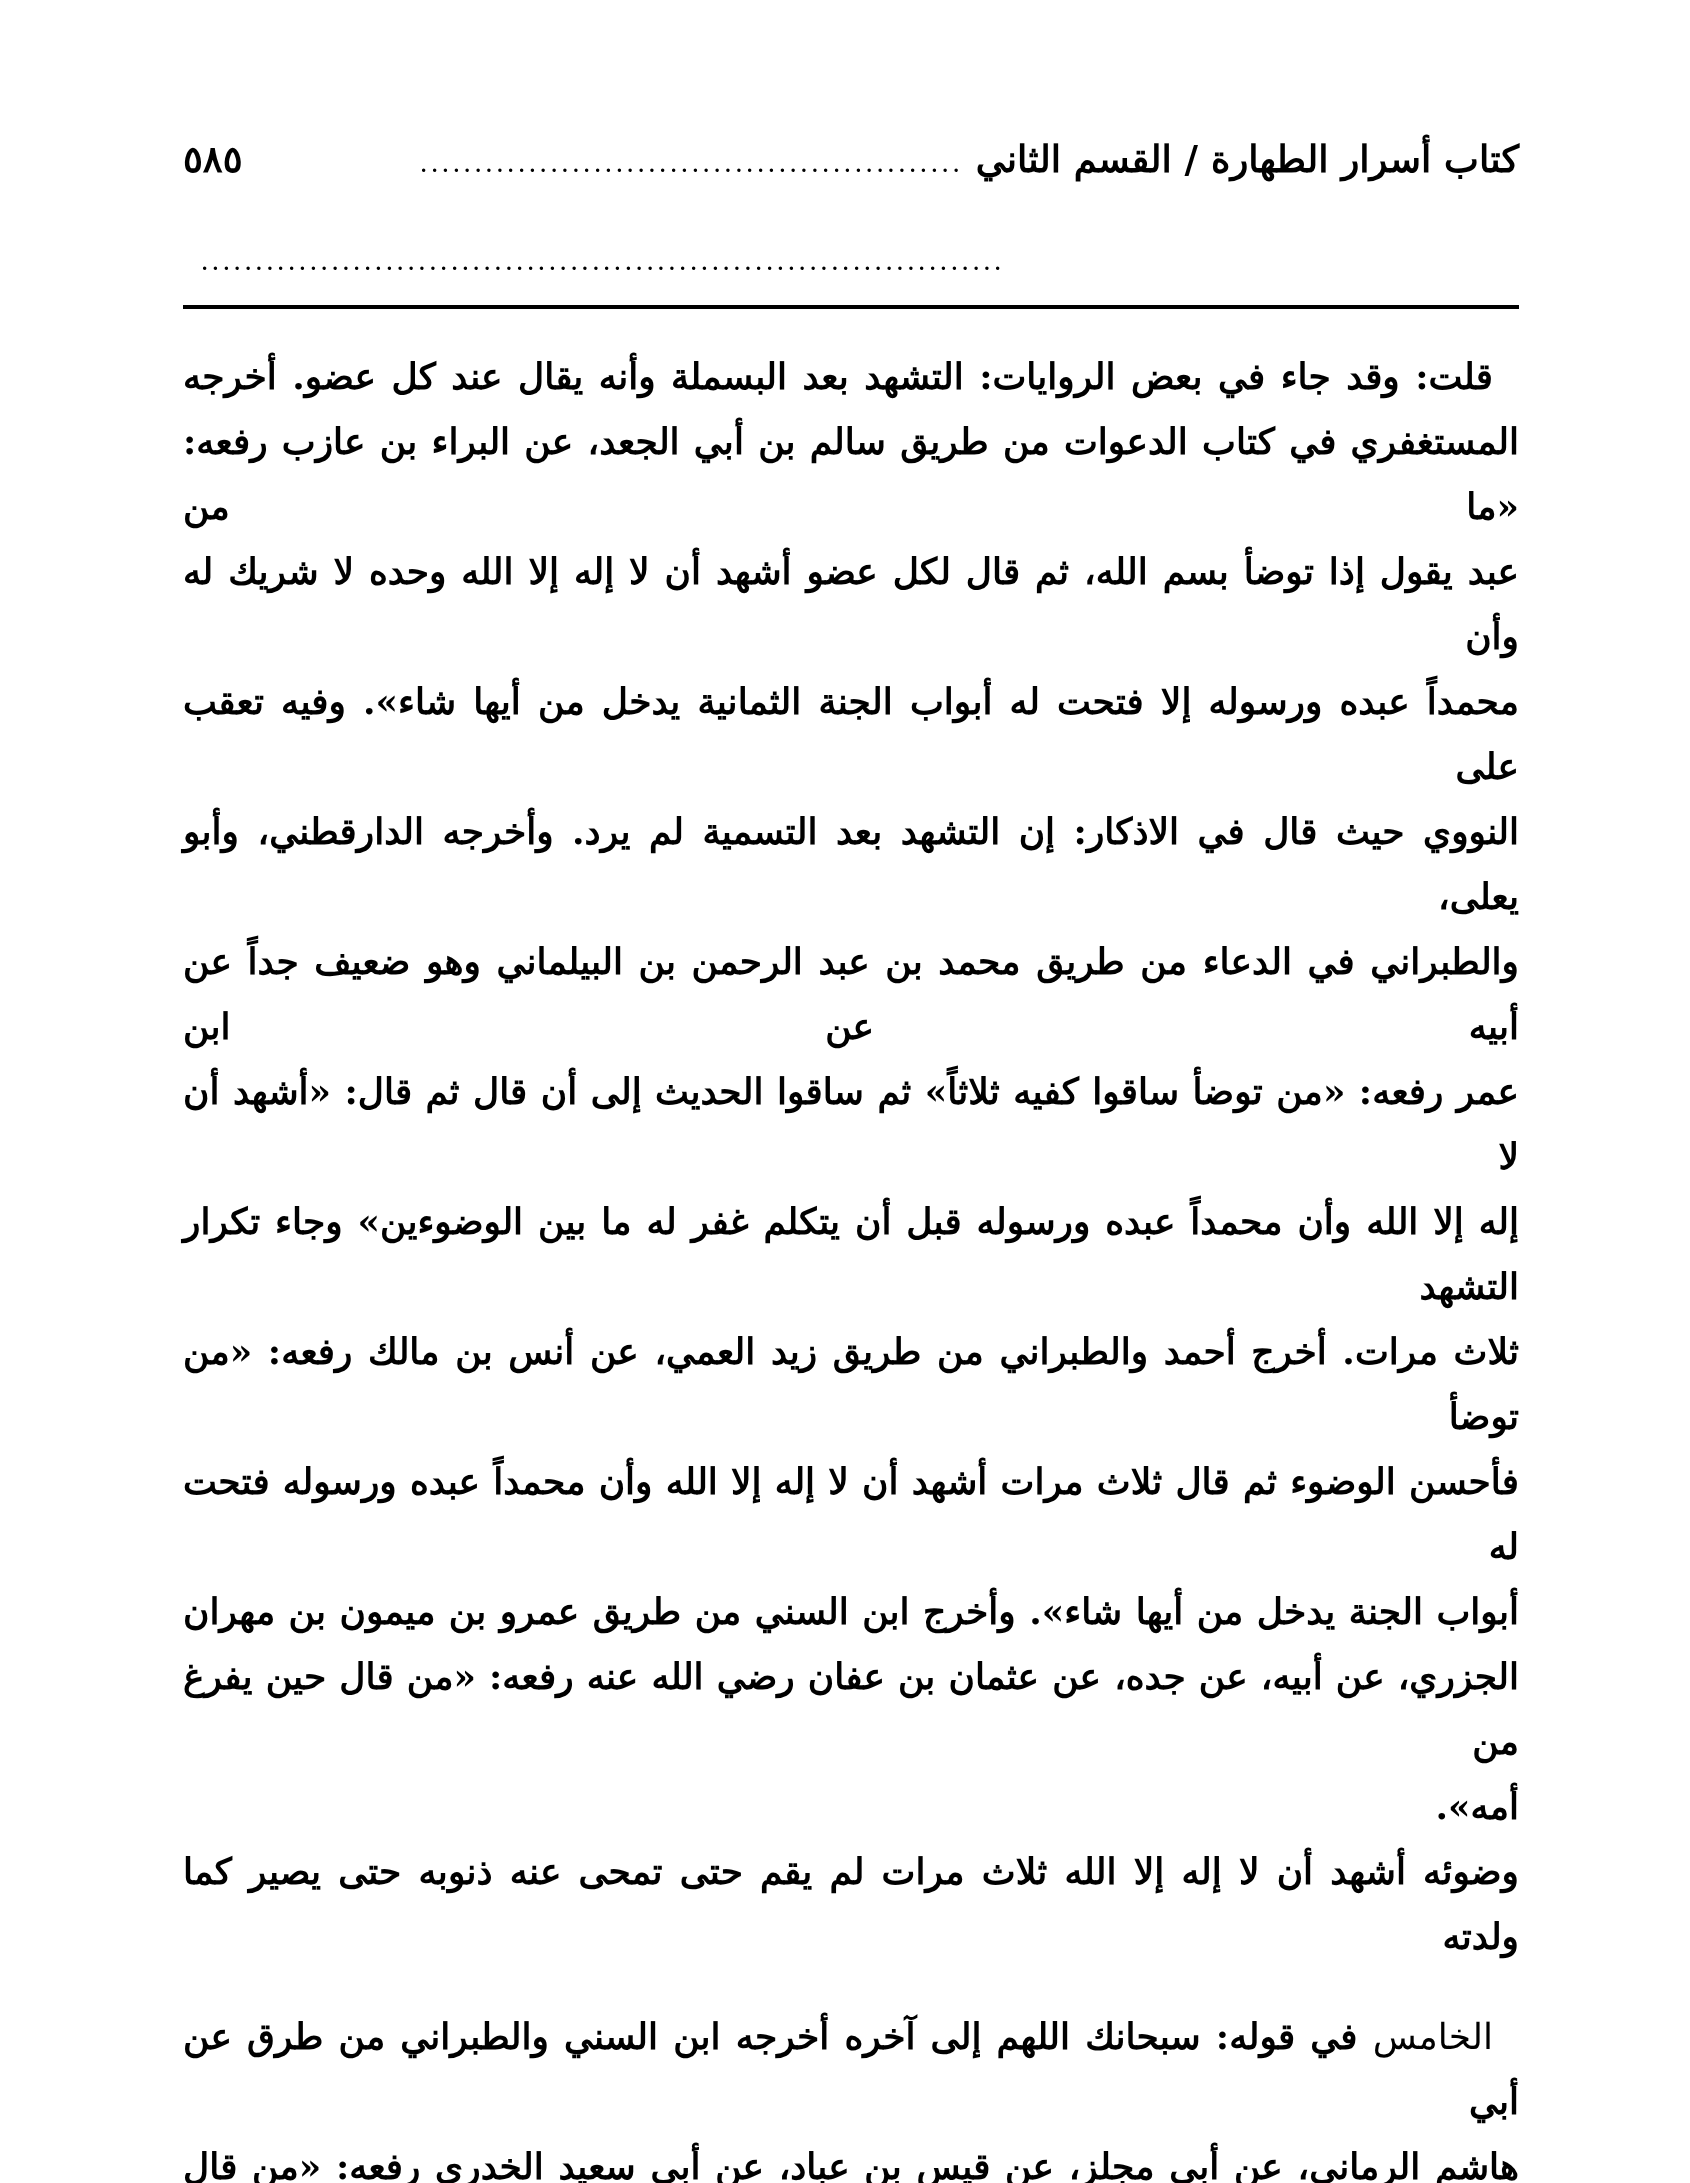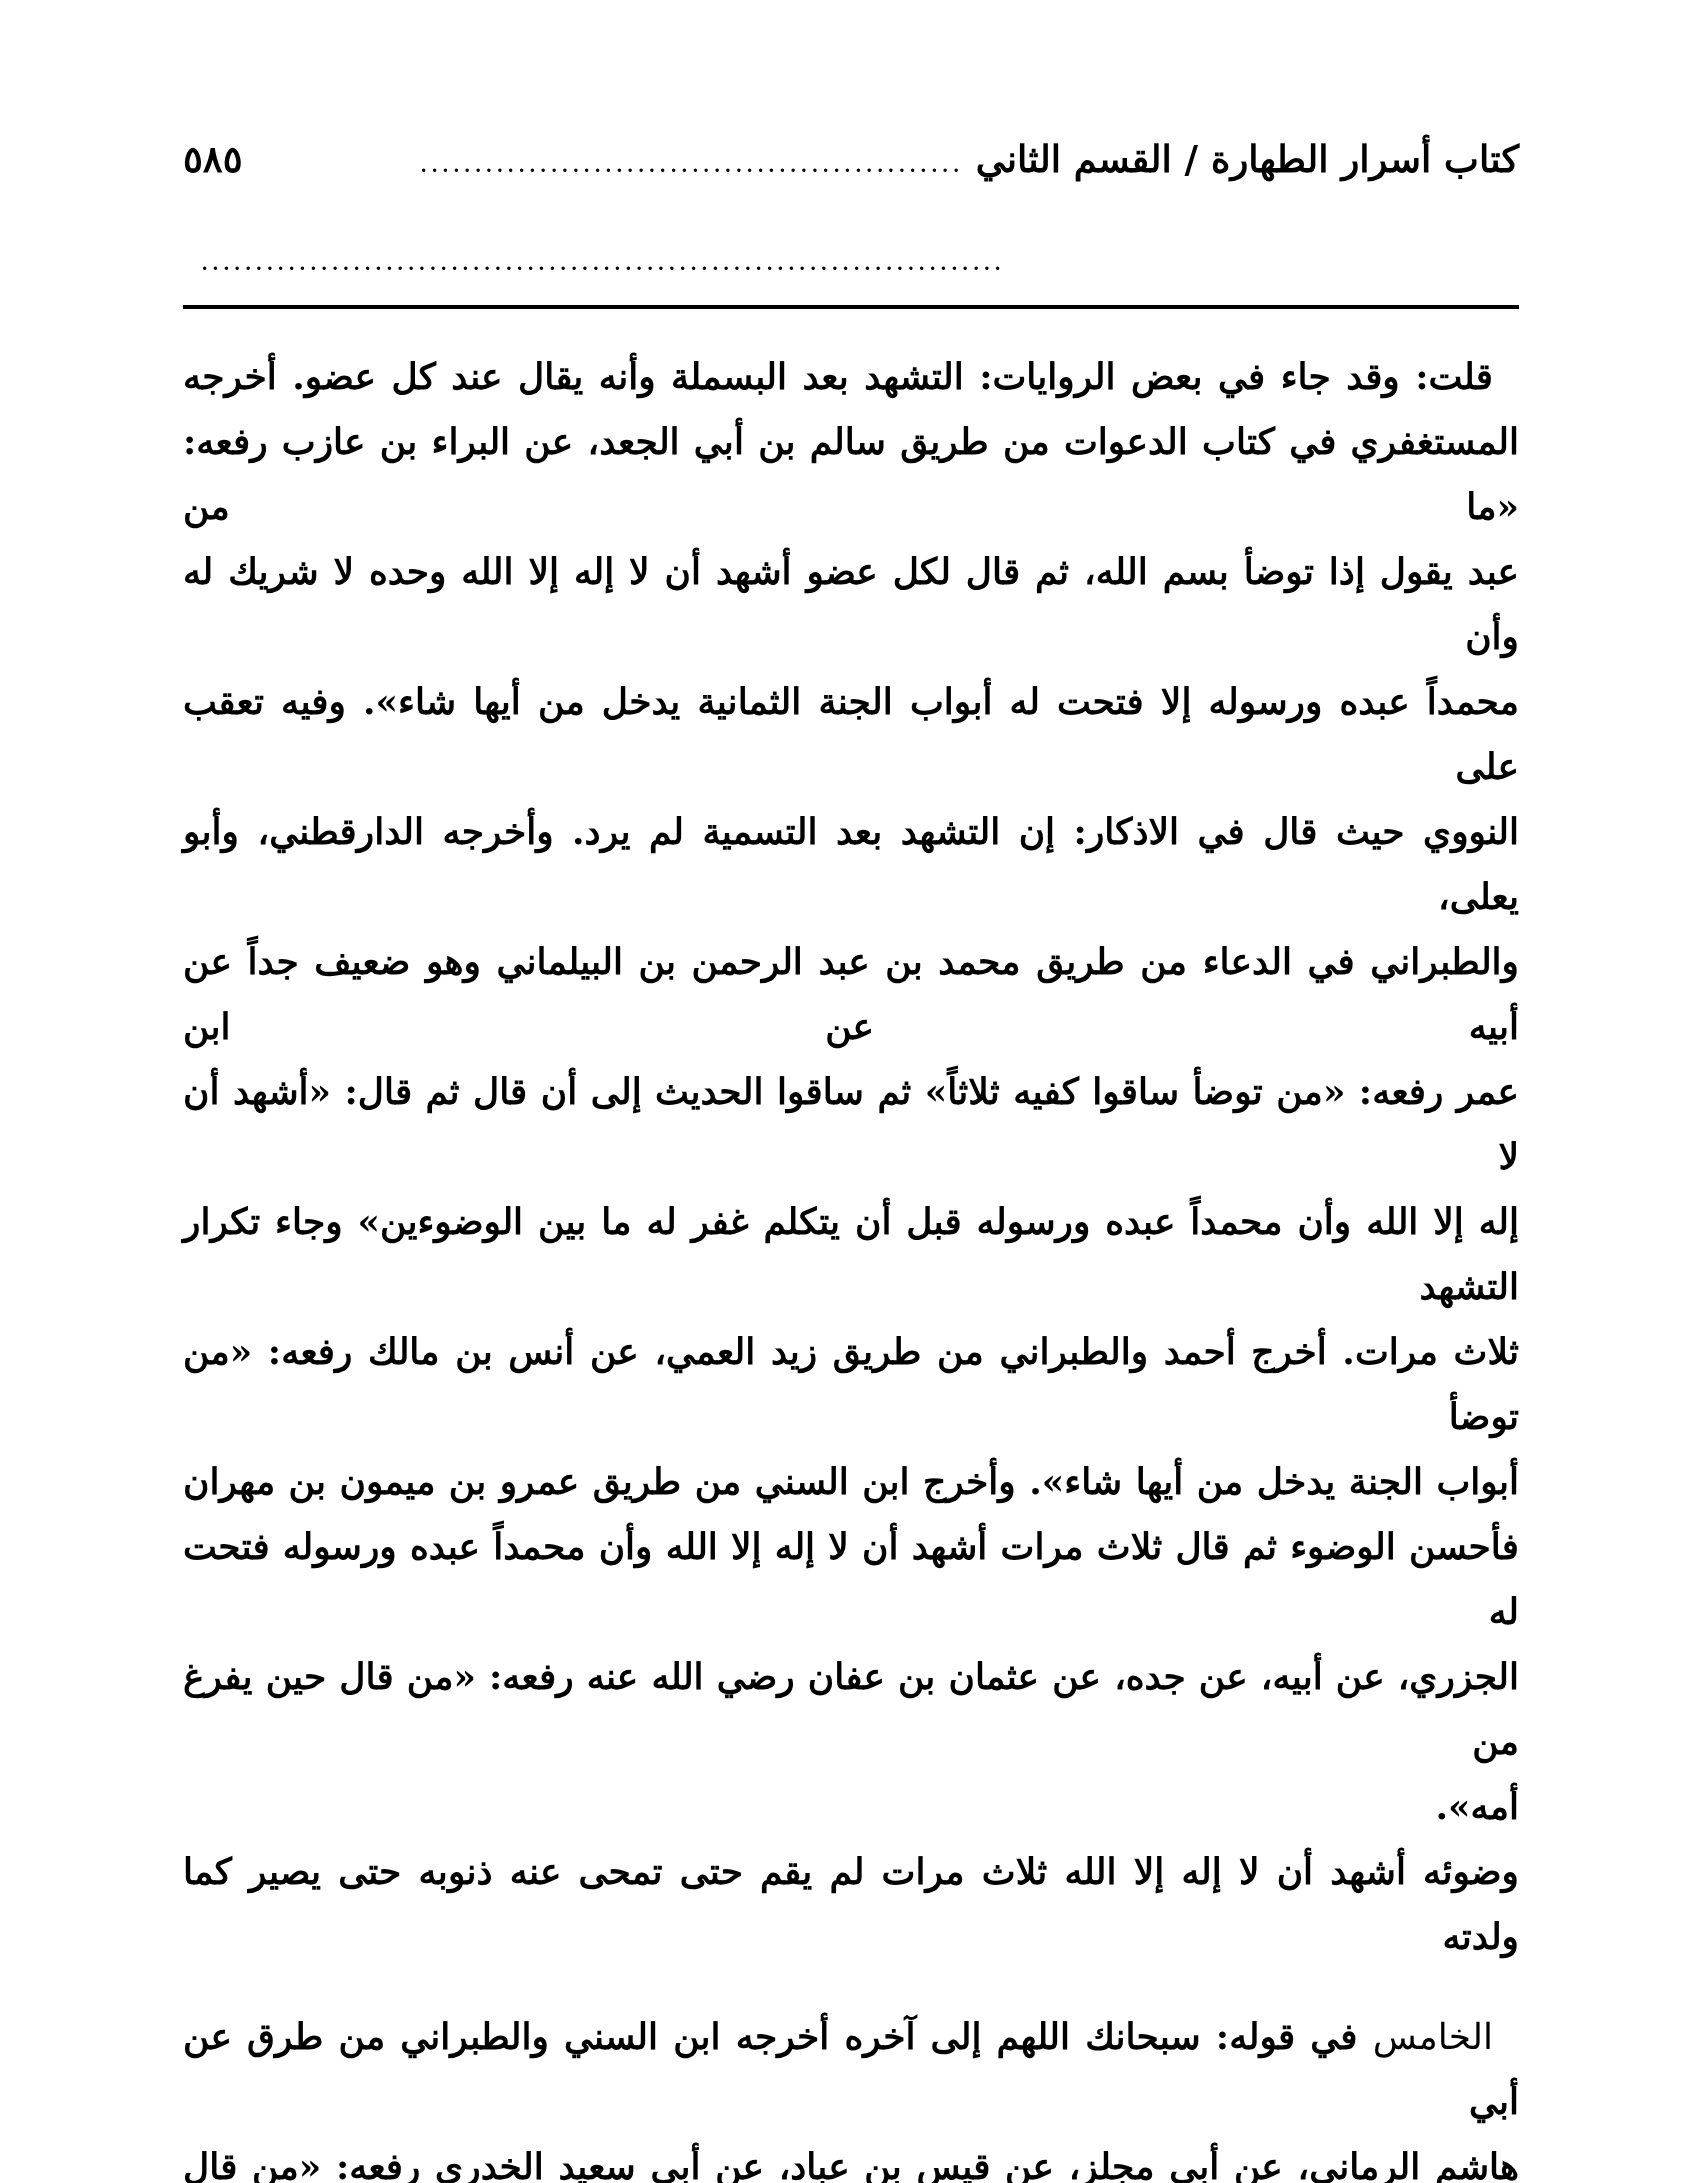--- a/index.html
+++ b/index.html
@@ -116,22 +116,22 @@
     <p class="para">
       <span class="line"><span class="indent"></span><span>قلت: وقد جاء في بعض الروايات: التشهد بعد البسملة وأنه يقال عند كل عضو. أخرجه</span></span>
       <span class="line">المستغفري في كتاب الدعوات من طريق سالم بن أبي الجعد، عن البراء بن عازب رفعه: «ما من</span>
       <span class="line">عبد يقول إذا توضأ بسم الله، ثم قال لكل عضو أشهد أن لا إله إلا الله وحده لا شريك له وأن</span>
       <span class="line">محمداً عبده ورسوله إلا فتحت له أبواب الجنة الثمانية يدخل من أيها شاء». وفيه تعقب على</span>
       <span class="line">النووي حيث قال في الاذكار: إن التشهد بعد التسمية لم يرد. وأخرجه الدارقطني، وأبو يعلى،</span>
       <span class="line">والطبراني في الدعاء من طريق محمد بن عبد الرحمن بن البيلماني وهو ضعيف جداً عن أبيه عن ابن</span>
       <span class="line">عمر رفعه: «من توضأ ساقوا كفيه ثلاثاً» ثم ساقوا الحديث إلى أن قال ثم قال: «أشهد أن لا</span>
       <span class="line">إله إلا الله وأن محمداً عبده ورسوله قبل أن يتكلم غفر له ما بين الوضوءين» وجاء تكرار التشهد</span>
       <span class="line">ثلاث مرات. أخرج أحمد والطبراني من طريق زيد العمي، عن أنس بن مالك رفعه: «من توضأ</span>
+      <span class="line">فأحسن الوضوء ثم قال ثلاث مرات أشهد أن لا إله إلا الله وأن محمداً عبده ورسوله فتحت له</span>
       <span class="line">أبواب الجنة يدخل من أيها شاء». وأخرج ابن السني من طريق عمرو بن ميمون بن مهران</span>
-      <span class="line">فأحسن الوضوء ثم قال ثلاث مرات أشهد أن لا إله إلا الله وأن محمداً عبده ورسوله فتحت له</span>
       <span class="line">الجزري، عن أبيه، عن جده، عن عثمان بن عفان رضي الله عنه رفعه: «من قال حين يفرغ من</span>
       <span class="line last">أمه».</span>
       <span class="line">وضوئه أشهد أن لا إله إلا الله ثلاث مرات لم يقم حتى تمحى عنه ذنوبه حتى يصير كما ولدته</span>
     </p>
 
     <p class="para">
       <span class="line"><span class="indent"></span><span class="lead-word">الخامس</span> <span>في قوله: سبحانك اللهم إلى آخره أخرجه ابن السني والطبراني من طرق عن أبي</span></span>
       <span class="line">هاشم الرماني، عن أبي مجلز، عن قيس بن عباد، عن أبي سعيد الخدري رفعه: «من قال إذا</span>
 
     </p>

